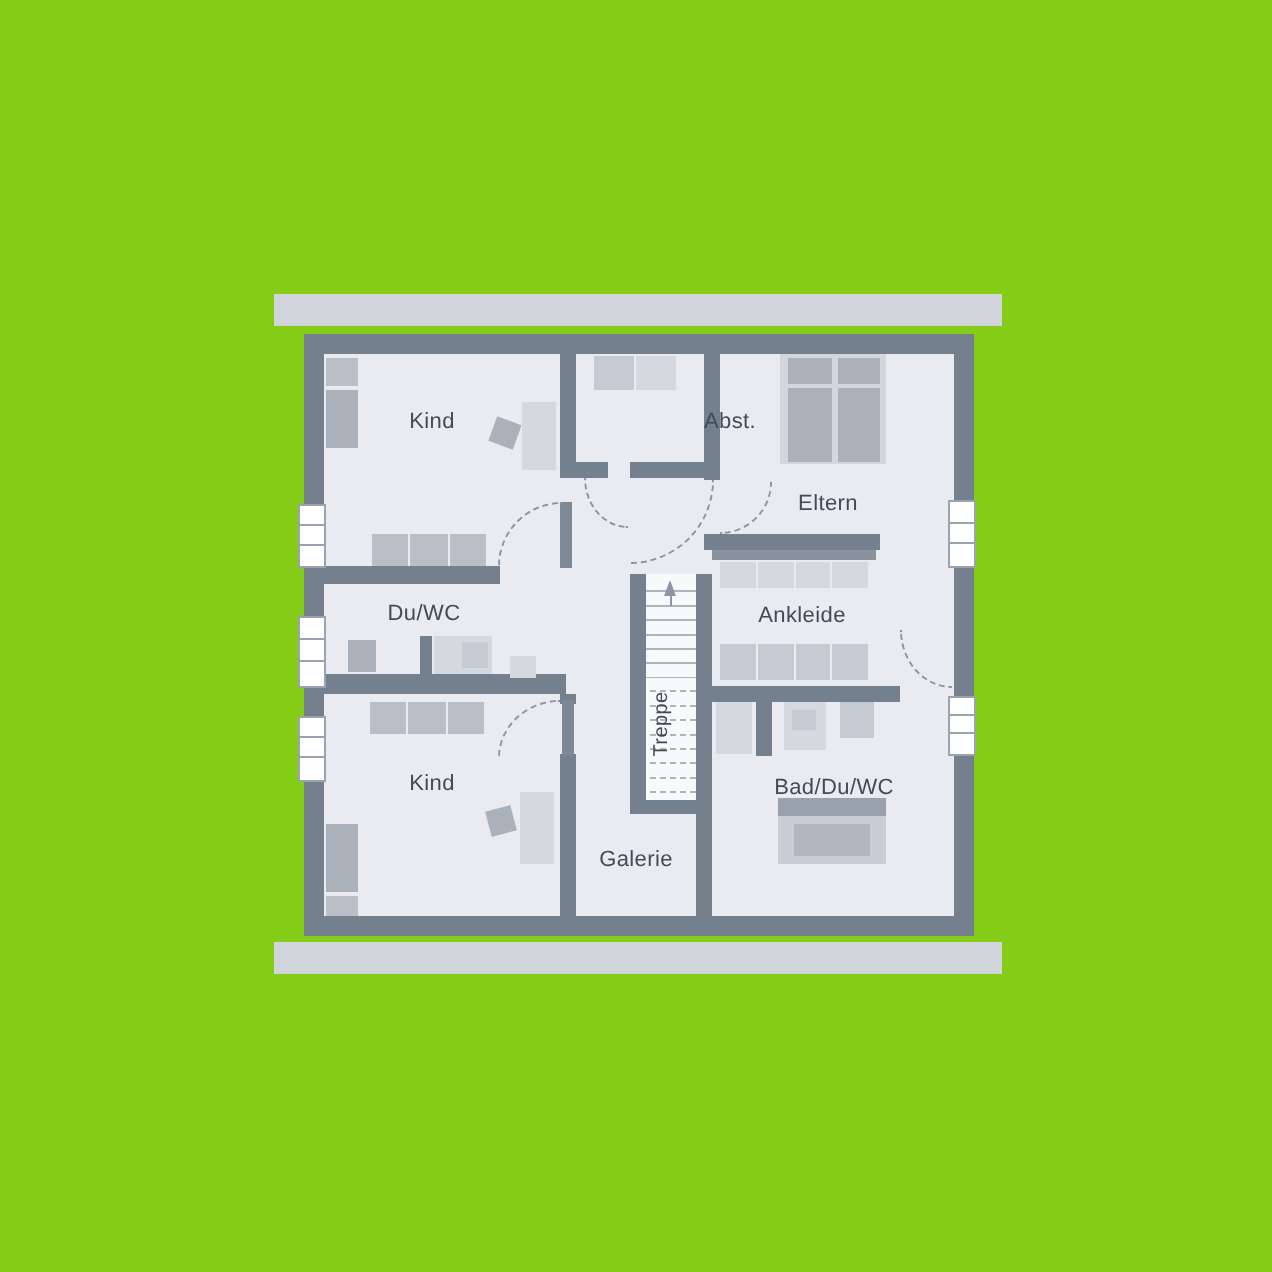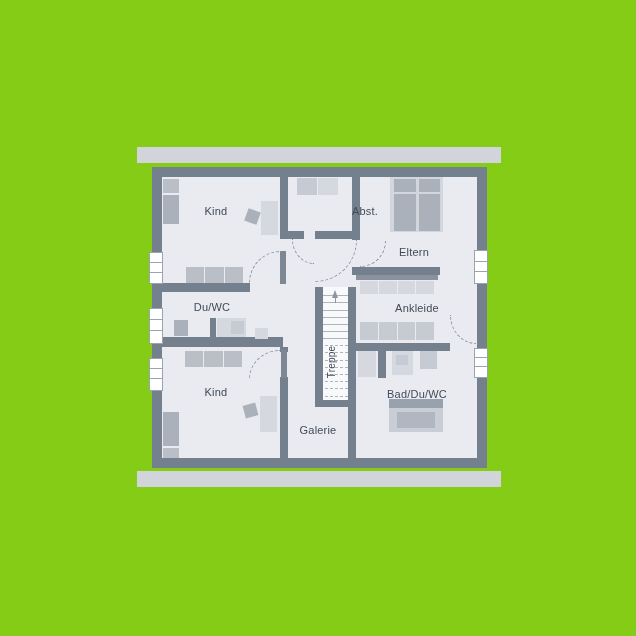--- a/index.html
+++ b/index.html
@@ -140,19 +140,19 @@
   </div>
   <div class="fur" style="left:163px;top:412px;width:16px;height:34px;background:var(--furn_med);"></div>
   <div class="fur" style="left:163px;top:448px;width:16px;height:10px;background:var(--furn_med2);"></div>
   <div class="fur" style="left:260px;top:396px;width:17px;height:36px;background:var(--furn_light);"></div>
   <div class="fur" style="left:244px;top:404px;width:13px;height:13px;background:var(--furn_med);transform:rotate(-15deg);"></div>
 
   <div class="lbl" style="left:216px;top:211px;">Kind</div>
   <div class="lbl" style="left:319px;top:211px;margin-left:46px;">Abst.</div>
   <div class="lbl" style="left:414px;top:252px;">Eltern</div>
   <div class="lbl" style="left:212px;top:307px;">Du/WC</div>
-  <div class="lbl" style="left:417px;top:308px;text-align:center;">Ankleide</div>
+  <div class="lbl" style="left:401px;top:308px;text-align:center;">Ankleide</div>
   <div class="lbl" style="left:216px;top:392px;">Kind</div>
   <div class="lbl" style="left:417px;top:394px;">Bad/Du/WC</div>
   <div class="lbl" style="left:318px;top:430px;">Galerie</div>
   <div class="lbl rot" style="left:331px;top:362px;">Treppe</div>
 
 </div>
 
 </body></html>

